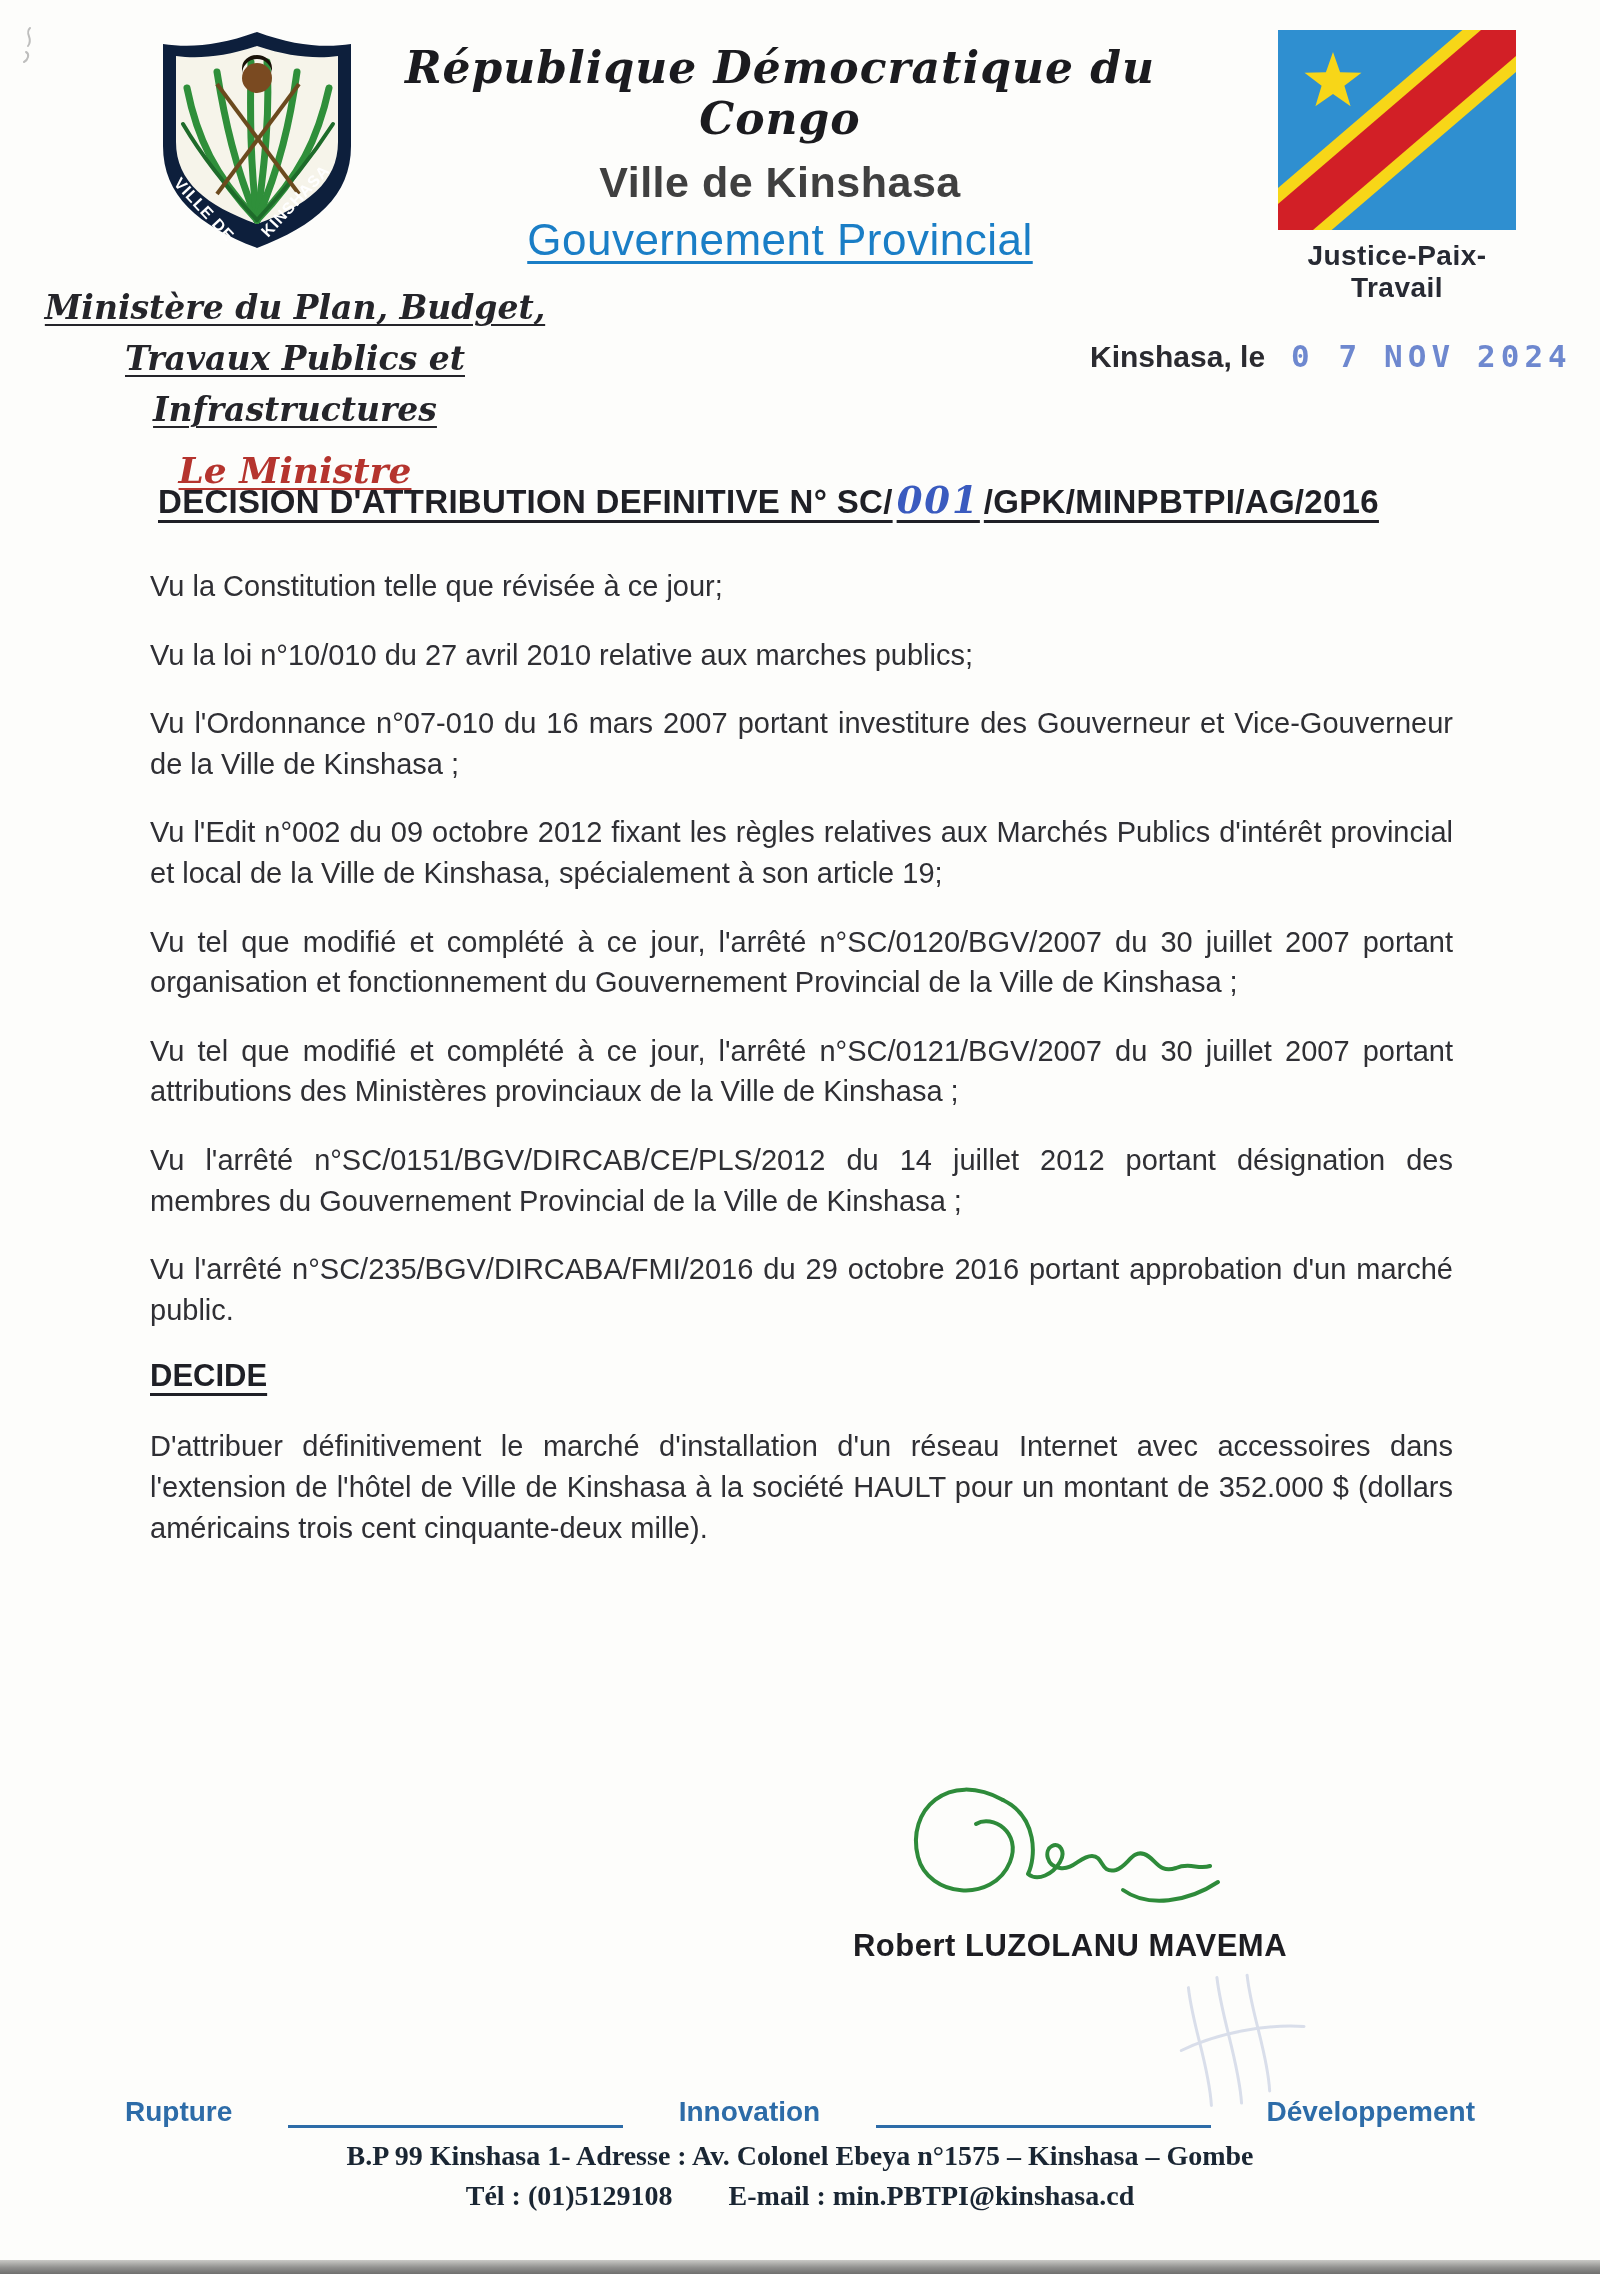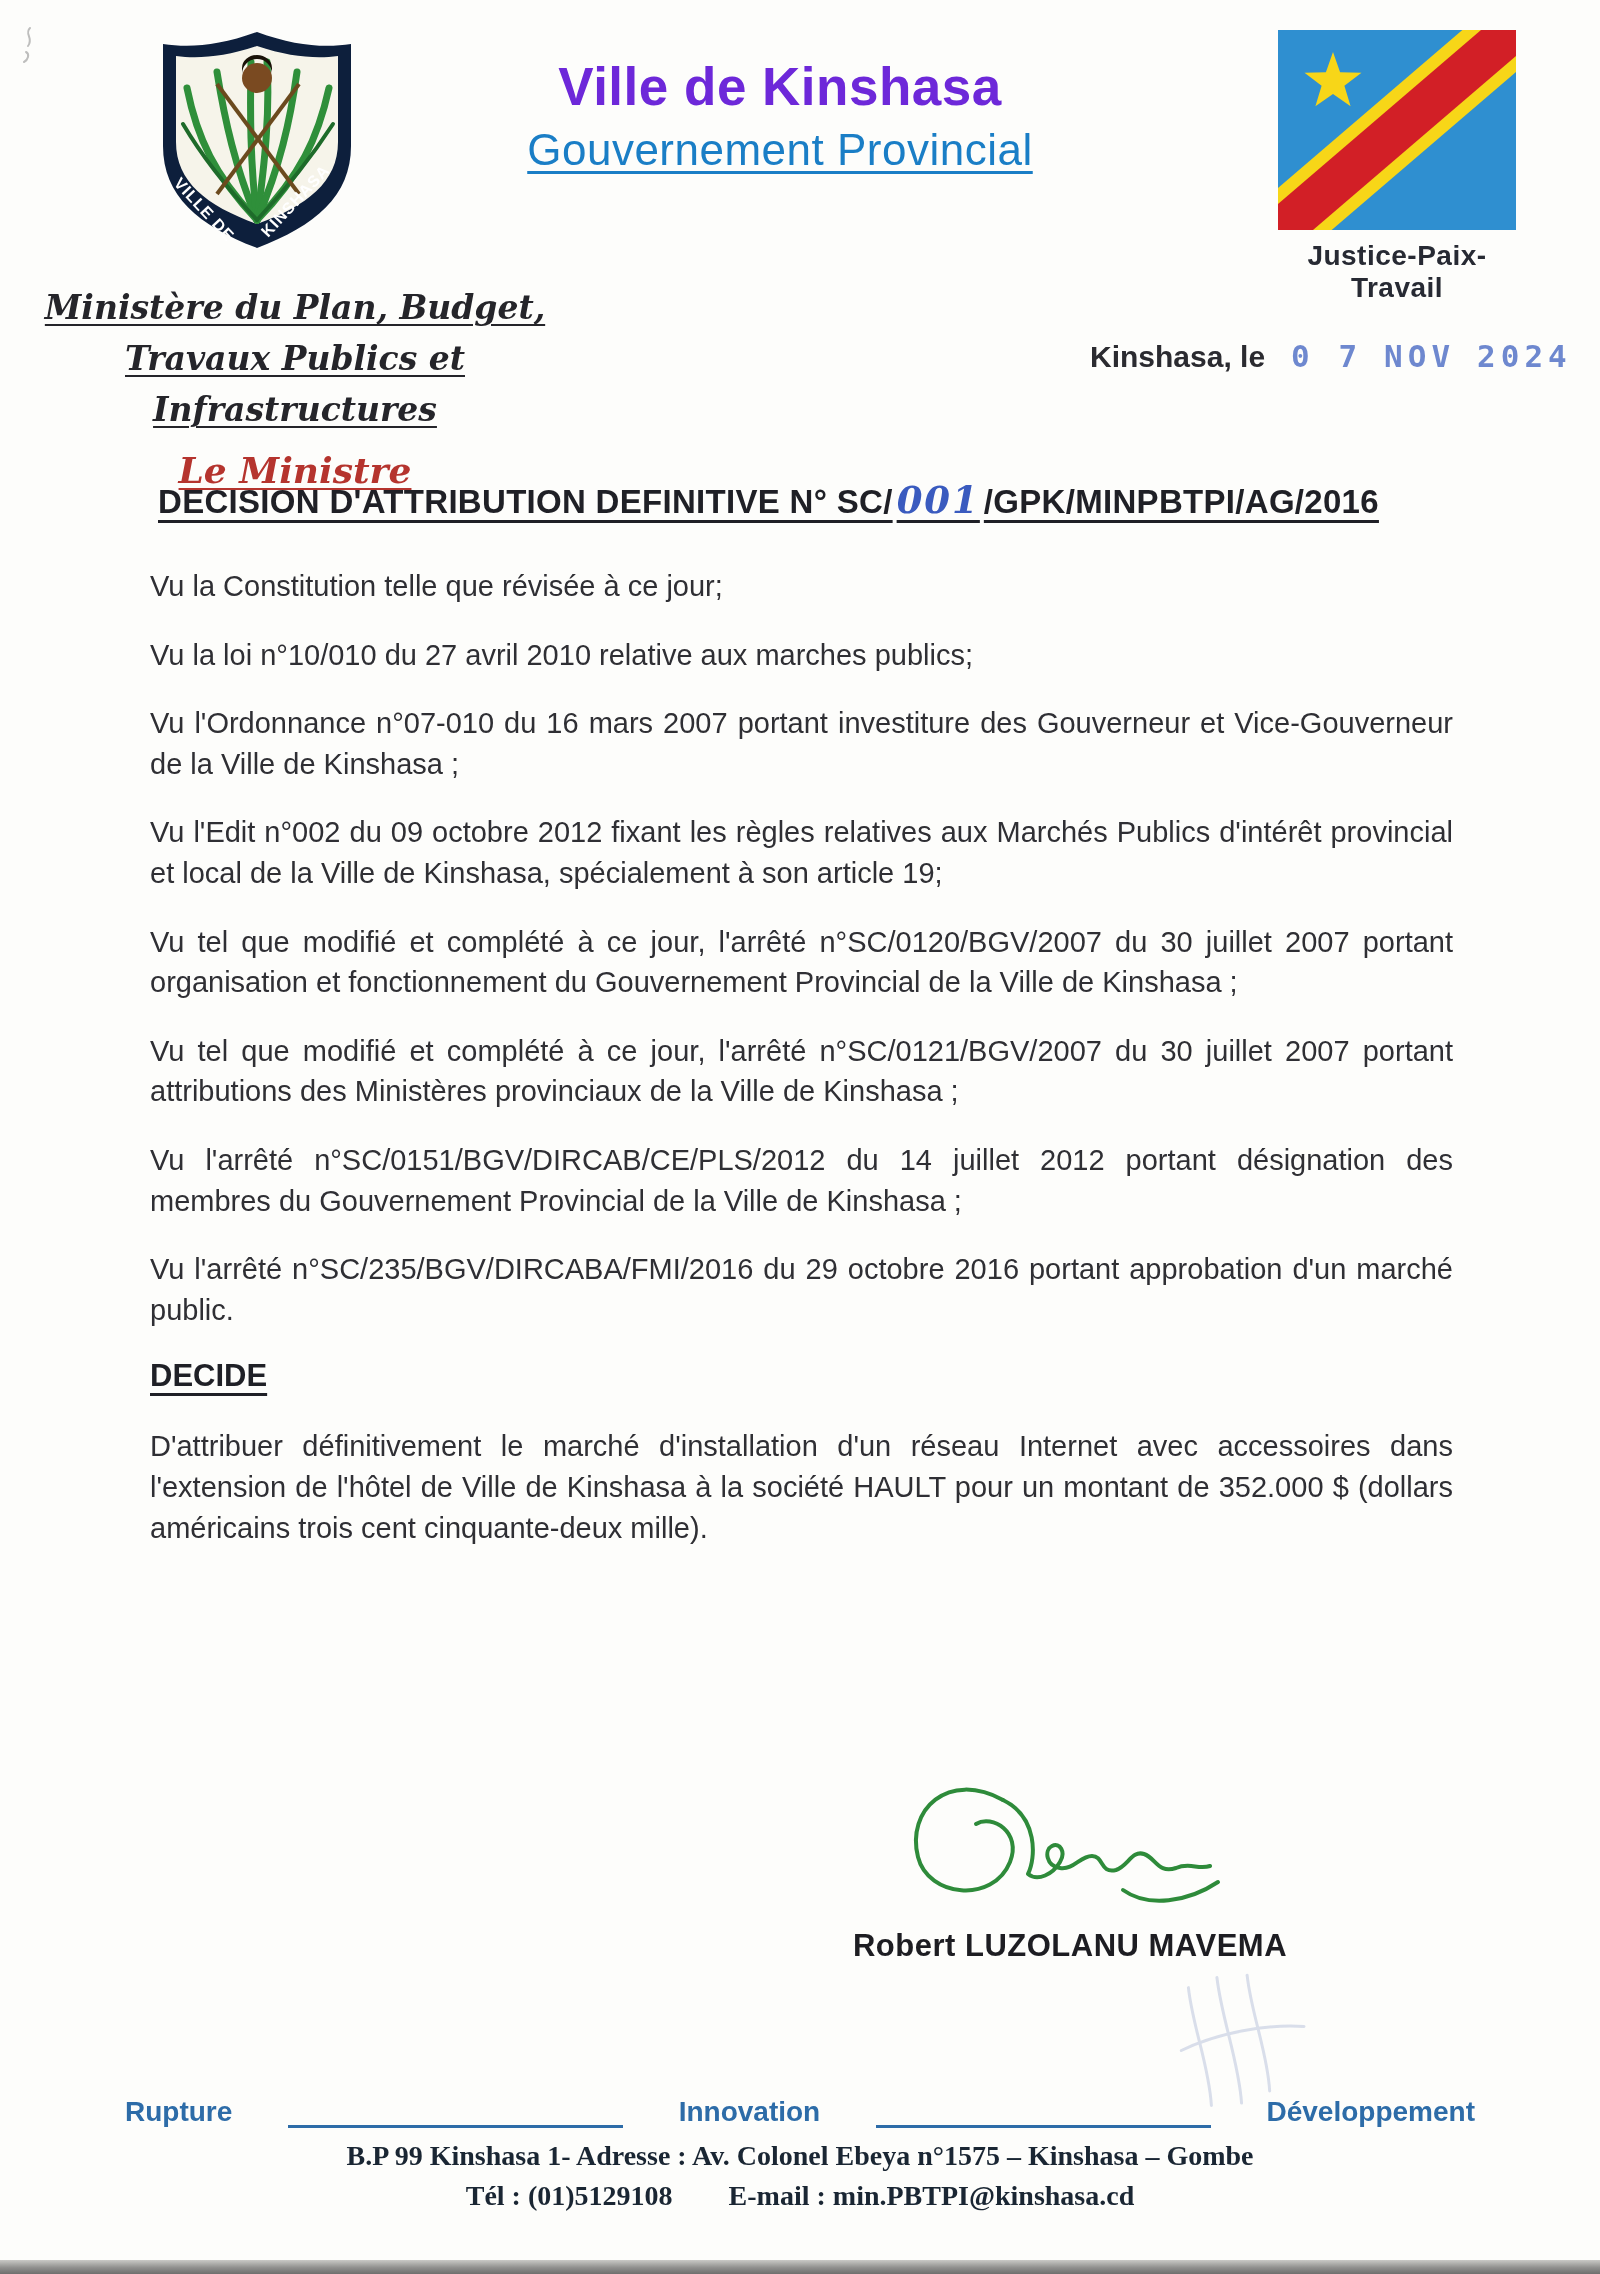--- a/index.html
+++ b/index.html
@@ -8,21 +8,21 @@
     background:#fdfdfb;overflow:hidden;
     font-family:"Liberation Sans",sans-serif;color:#2f2f34;
   }
   
   .emblem{position:absolute;left:155px;top:26px;}
   .head-center{position:absolute;left:330px;top:42px;width:900px;text-align:center;}
   .script-line{
     font-family:"DejaVu Serif",serif;font-style:italic;font-weight:bold;
     font-size:44px;color:#1b1b1f;letter-spacing:1px;
   }
-  .city-title{font-size:53px;font-weight:bold;color:#6d28d9;margin-top:14px;letter-spacing:.5px;}
+  .city-title{font-size:43px;font-weight:bold;color:#404040;margin-top:14px;letter-spacing:.5px;}
   .gov-title{
     font-size:44px;font-weight:normal;color:#1a7ec6;margin-top:8px;letter-spacing:.5px;
     text-decoration:underline;text-decoration-thickness:3px;text-underline-offset:6px;
   }
   .flag{position:absolute;left:1278px;top:30px;}
   .motto{
     position:absolute;left:1262px;top:240px;width:270px;text-align:center;
     font-weight:bold;font-size:28px;color:#272a33;letter-spacing:.5px;
   }
   .ministry{position:absolute;left:35px;top:282px;width:520px;text-align:center;}
@@ -110,20 +110,21 @@
     </g>
     <line x1="62" y1="168" x2="144" y2="58" stroke="#6b4a1e" stroke-width="4"></line>
     <line x1="144" y1="168" x2="62" y2="58" stroke="#6b4a1e" stroke-width="4"></line>
     <circle cx="102" cy="52" r="15" fill="#7a4a21"></circle>
     <path d="M87,48 A15,15 0 0 1 117,48 L117,42 A15,13 0 0 0 87,42 Z" fill="#1a1208"></path>
     <text x="18" y="158" transform="rotate(47 18 158)" font-family="Liberation Sans, sans-serif" font-size="16" font-weight="bold" fill="#ffffff" letter-spacing="1">VILLE DE</text>
     <text x="113" y="212" transform="rotate(-47 113 212)" font-family="Liberation Sans, sans-serif" font-size="16" font-weight="bold" fill="#ffffff" letter-spacing="1">KINSHASA</text>
   </svg>
 
   <div class="head-center">
+    <div class="script-line">République Démocratique du Congo</div>
     <div class="city-title">Ville de Kinshasa</div>
     <div class="gov-title">Gouvernement Provincial</div>
   </div>
 
   <svg class="flag" width="238" height="200" viewBox="0 0 238 200">
     <rect x="0" y="0" width="238" height="200" fill="#2f8fd0"></rect>
     <polygon points="0,246 0,158 238,-46 238,42" fill="#f7d618"></polygon>
     <polygon points="0,230 0,174 238,-30 238,26" fill="#d21f26"></polygon>
     <polygon points="55,22 62.1,42.3 83.5,42.7 66.4,55.7 72.6,76.3 55,64 37.4,76.3 43.6,55.7 26.5,42.7 47.9,42.3" fill="#f7d618"></polygon>
   </svg>

